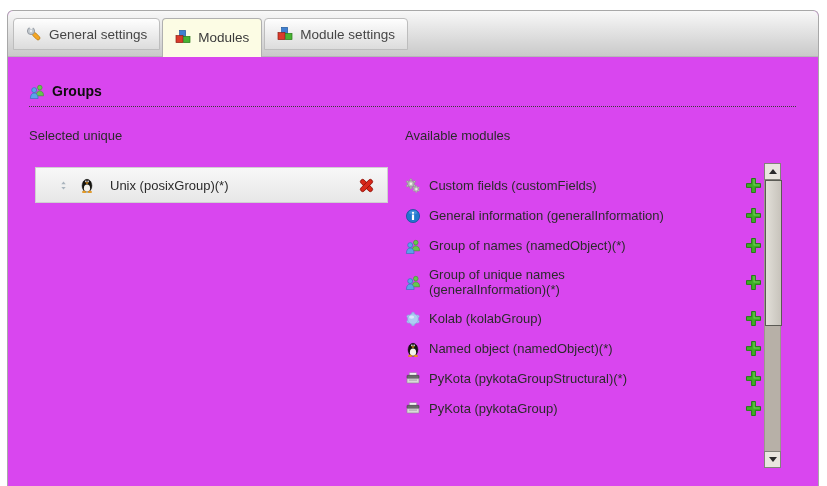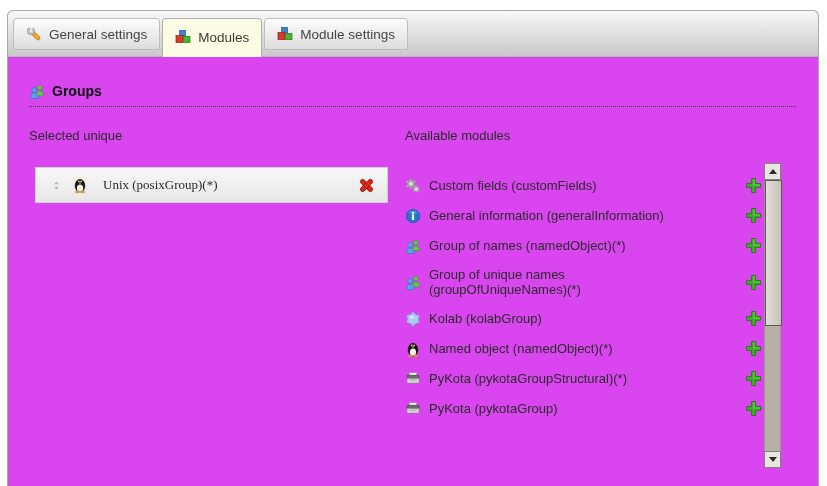--- a/index.html
+++ b/index.html
@@ -45,21 +45,21 @@
     font-weight:bold; font-size:14px; color:#0d0d0d;
   }
   .col-label { position:absolute; top:117px; font-size:13px; color:#2b2b2b; }
   .col-label.sel { left:21px; }
   .col-label.avl { left:397px; }
   
   .selected-list { position:absolute; left:27px; top:156px; width:353px; }
   .selected-row {
     height:36px; border:1px solid #d0d0d0;
     background:linear-gradient(#f8f8f8,#e7e7e7);
-    display:flex; align-items:center; padding:0 12px 0 15px;font-family:Liberation Serif, serif;
+    display:flex; align-items:center; padding:0 12px 0 22px;
   }
   .drag { width:11px; height:13px; margin-right:10px; cursor:grab; flex:none; }
   .selected-row .icon16 { margin-right:15px; }
   .selected-row .lbl { flex:1; font-size:13px; color:#2b2b2b; }
   .del-btn, .add-btn { background:none; border:none; padding:0; cursor:pointer; flex:none; line-height:0; }
   
   .available-list { position:absolute; left:397px; top:166px; width:357px; }
   .avail-row { display:flex; align-items:center; margin-bottom:13px; min-height:16px;justify-content:space-between; }
   .avail-row .icon16 { margin-right:8px; }
   .avail-row .lbl { flex:1; font-size:13px; color:#2b2b2b; white-space:pre-line; line-height:15px; }
@@ -266,21 +266,21 @@
         <span class="lbl">Group of names (namedObject)(*)</span>
         <button class="add-btn"><svg width="17" height="17" viewBox="0 0 17 17">
             <use href="#sym-plus"></use>
           </svg></button>
       </div>
       <div class="avail-row">
         <svg class="icon16">
           <use href="#sym-group"></use>
         </svg>
         <span class="lbl">Group of unique names
-(groupOfUniqueNames)(*)</span>
+(generalInformation)(*)</span>
         <button class="add-btn"><svg width="17" height="17" viewBox="0 0 17 17">
             <use href="#sym-plus"></use>
           </svg></button>
       </div>
       <div class="avail-row">
         <svg class="icon16">
           <use href="#sym-kolab"></use>
         </svg>
         <span class="lbl">Kolab (kolabGroup)</span>
         <button class="add-btn"><svg width="17" height="17" viewBox="0 0 17 17">

